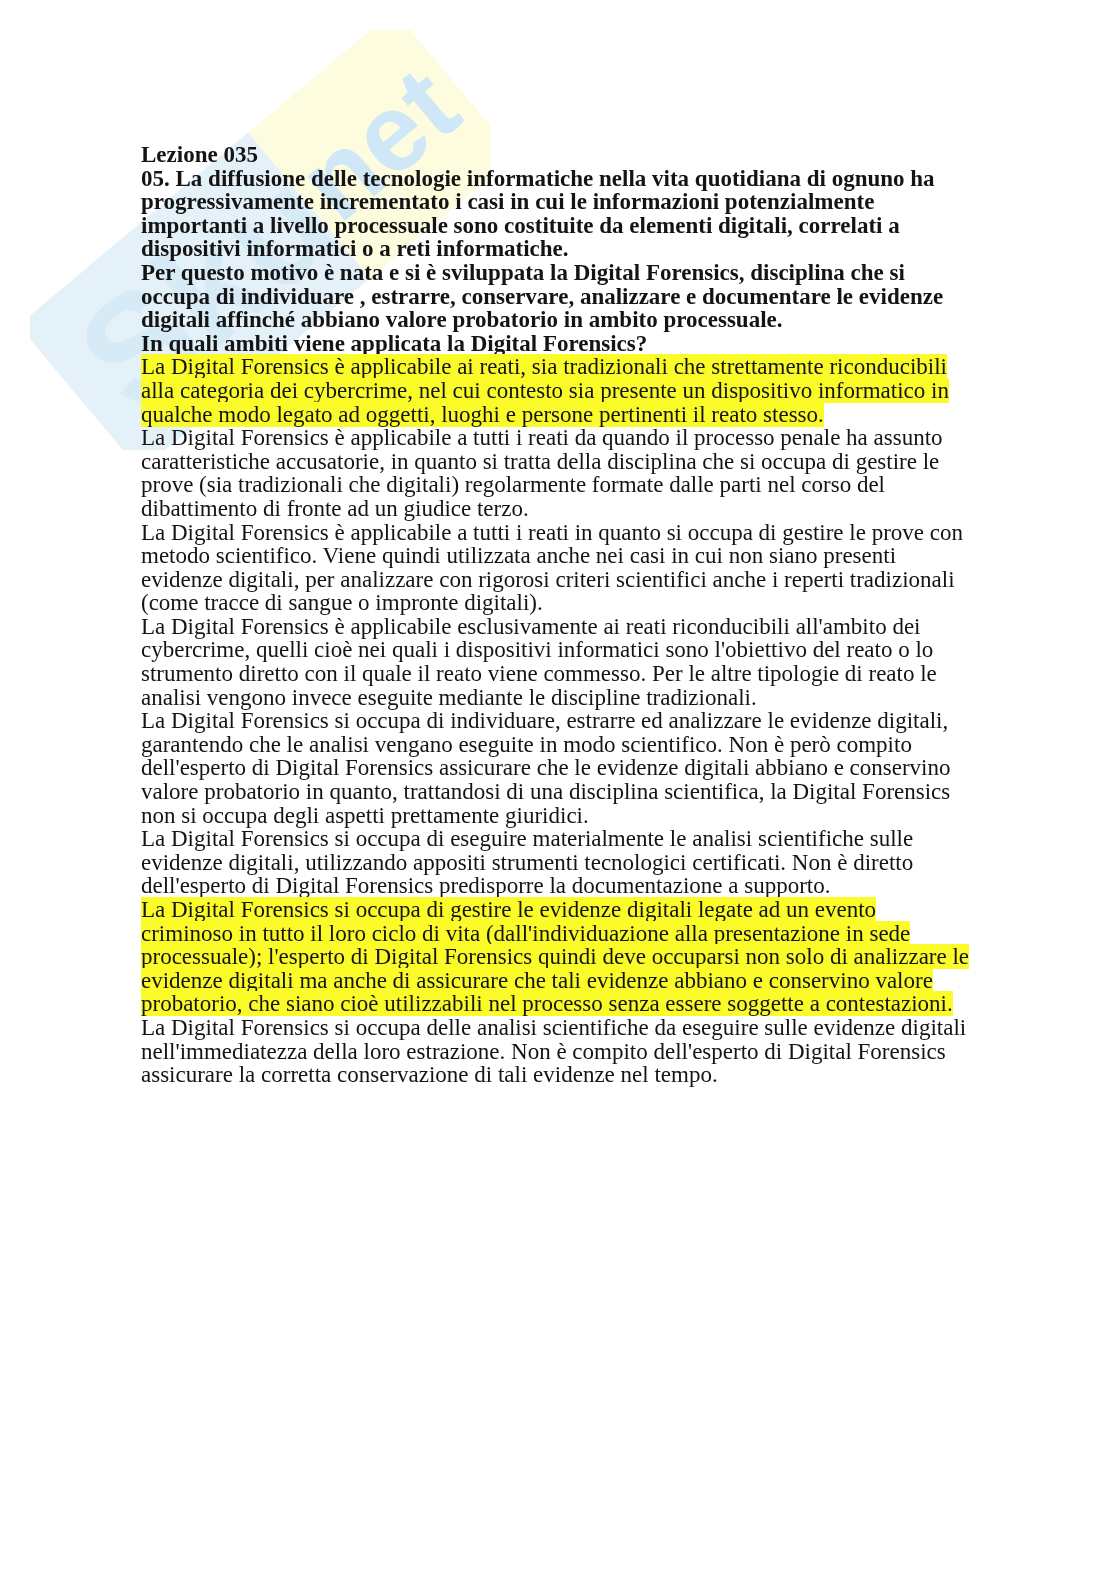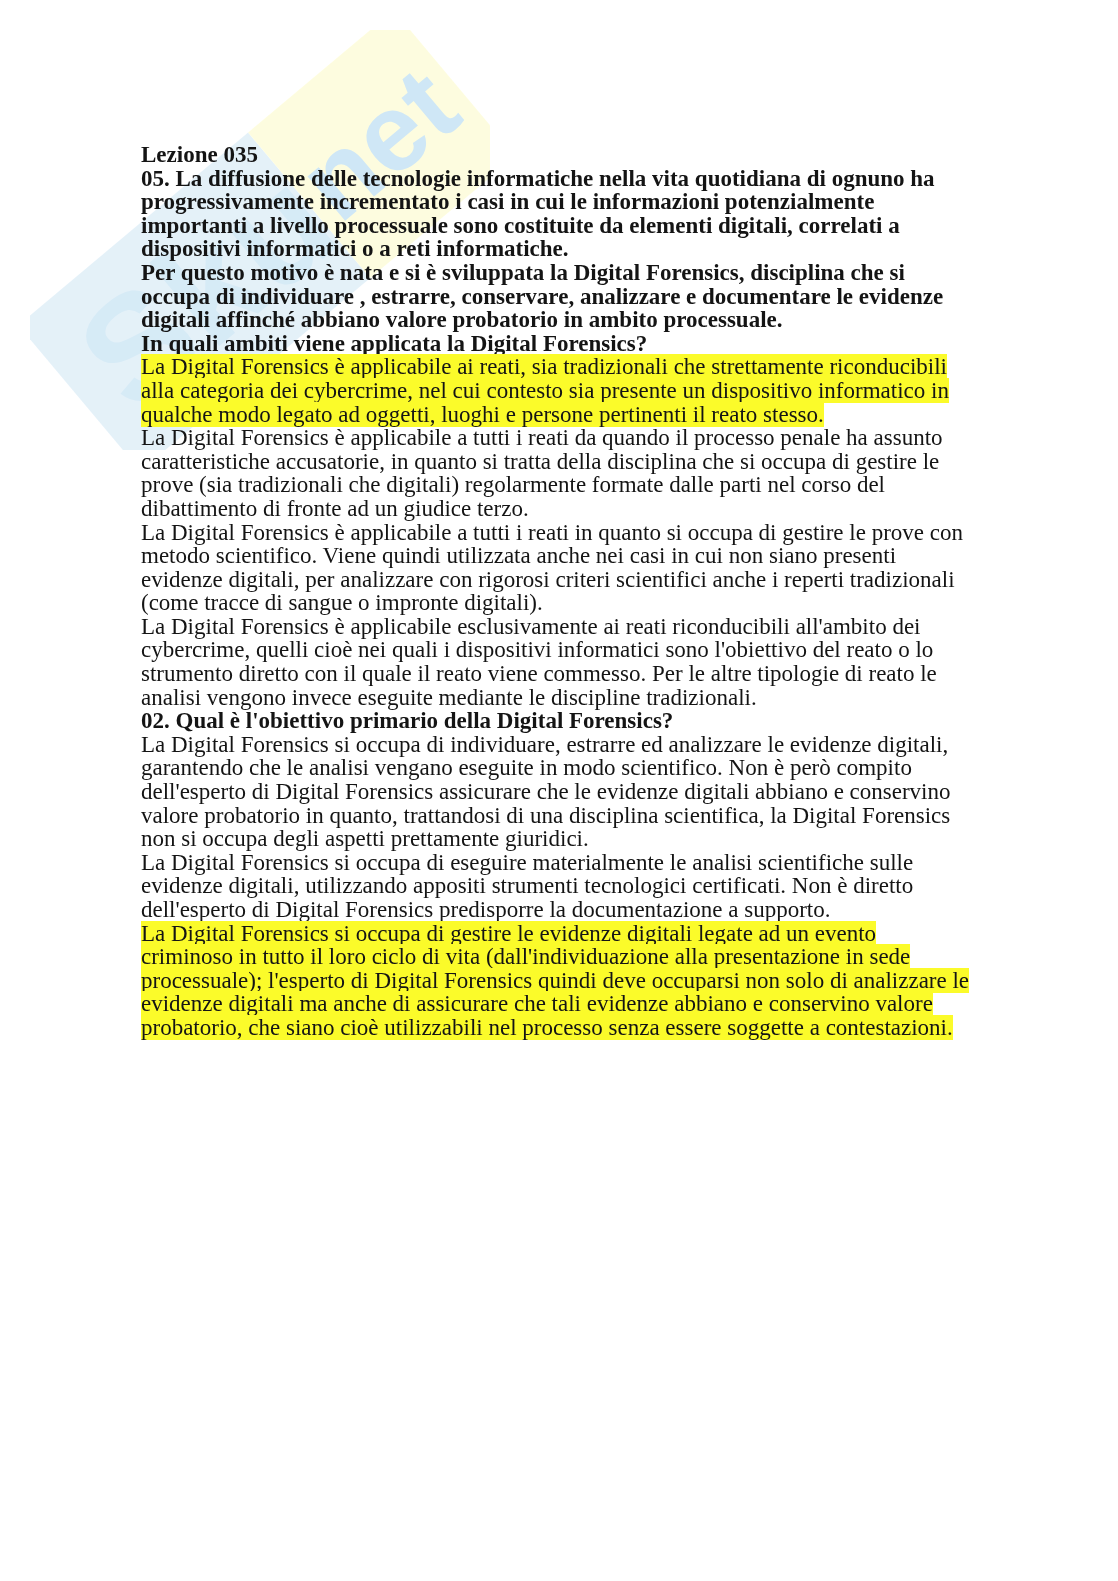--- a/index.html
+++ b/index.html
@@ -48,20 +48,20 @@
       <div class="para bold">Per questo motivo è nata e si è sviluppata la Digital Forensics, disciplina che si occupa di individuare , estrarre, conservare, analizzare e documentare le evidenze digitali affinché abbiano valore probatorio in ambito processuale.</div>
       <div class="para bold">In quali ambiti viene applicata la Digital Forensics?</div>
 
       <div class="para"><span class="hl-block">La Digital Forensics è applicabile ai reati, sia tradizionali che strettamente riconducibili alla categoria dei cybercrime, nel cui contesto sia presente un dispositivo informatico in qualche modo legato ad oggetti, luoghi e persone pertinenti il reato stesso.</span></div>
       <div class="para">La Digital Forensics è applicabile a tutti i reati da quando il processo penale ha assunto caratteristiche accusatorie, in quanto si tratta della disciplina che si occupa di gestire le prove (sia tradizionali che digitali) regolarmente formate dalle parti nel corso del dibattimento di fronte ad un giudice terzo.</div>
       <div class="para">La Digital Forensics è applicabile a tutti i reati in quanto si occupa di gestire le prove con metodo scientifico. Viene quindi utilizzata anche nei casi in cui non siano presenti evidenze digitali, per analizzare con rigorosi criteri scientifici anche i reperti tradizionali (come tracce di sangue o impronte digitali).</div>
       <div class="para">La Digital Forensics è applicabile esclusivamente ai reati riconducibili all'ambito dei cybercrime, quelli cioè nei quali i dispositivi informatici sono l'obiettivo del reato o lo strumento diretto con il quale il reato viene commesso. Per le altre tipologie di reato le analisi vengono invece eseguite mediante le discipline tradizionali.</div>
     </div>
 
     <div>
-      <div class="para bold">02. Qual è l'obiettivo primario della Digital Forensics?</div>
 
       <div class="para">La Digital Forensics si occupa di individuare, estrarre ed analizzare le evidenze digitali, garantendo che le analisi vengano eseguite in modo scientifico. Non è però compito dell'esperto di Digital Forensics assicurare che le evidenze digitali abbiano e conservino valore probatorio in quanto, trattandosi di una disciplina scientifica, la Digital Forensics non si occupa degli aspetti prettamente giuridici.</div>
       <div class="para">La Digital Forensics si occupa di eseguire materialmente le analisi scientifiche sulle evidenze digitali, utilizzando appositi strumenti tecnologici certificati. Non è diretto dell'esperto di Digital Forensics predisporre la documentazione a supporto.</div>
       <div class="para"><span class="hl-block">La Digital Forensics si occupa di gestire le evidenze digitali legate ad un evento criminoso in tutto il loro ciclo di vita (dall'individuazione alla presentazione in sede processuale); l'esperto di Digital Forensics quindi deve occuparsi non solo di analizzare le evidenze digitali ma anche di assicurare che tali evidenze abbiano e conservino valore probatorio, che siano cioè utilizzabili nel processo senza essere soggette a contestazioni.</span></div>
+      <div class="para">La Digital Forensics si occupa delle analisi scientifiche da eseguire sulle evidenze digitali nell'immediatezza della loro estrazione. Non è compito dell'esperto di Digital Forensics assicurare la corretta conservazione di tali evidenze nel tempo.</div>
     </div>
   </div>
 </div>
 
 </body></html>

